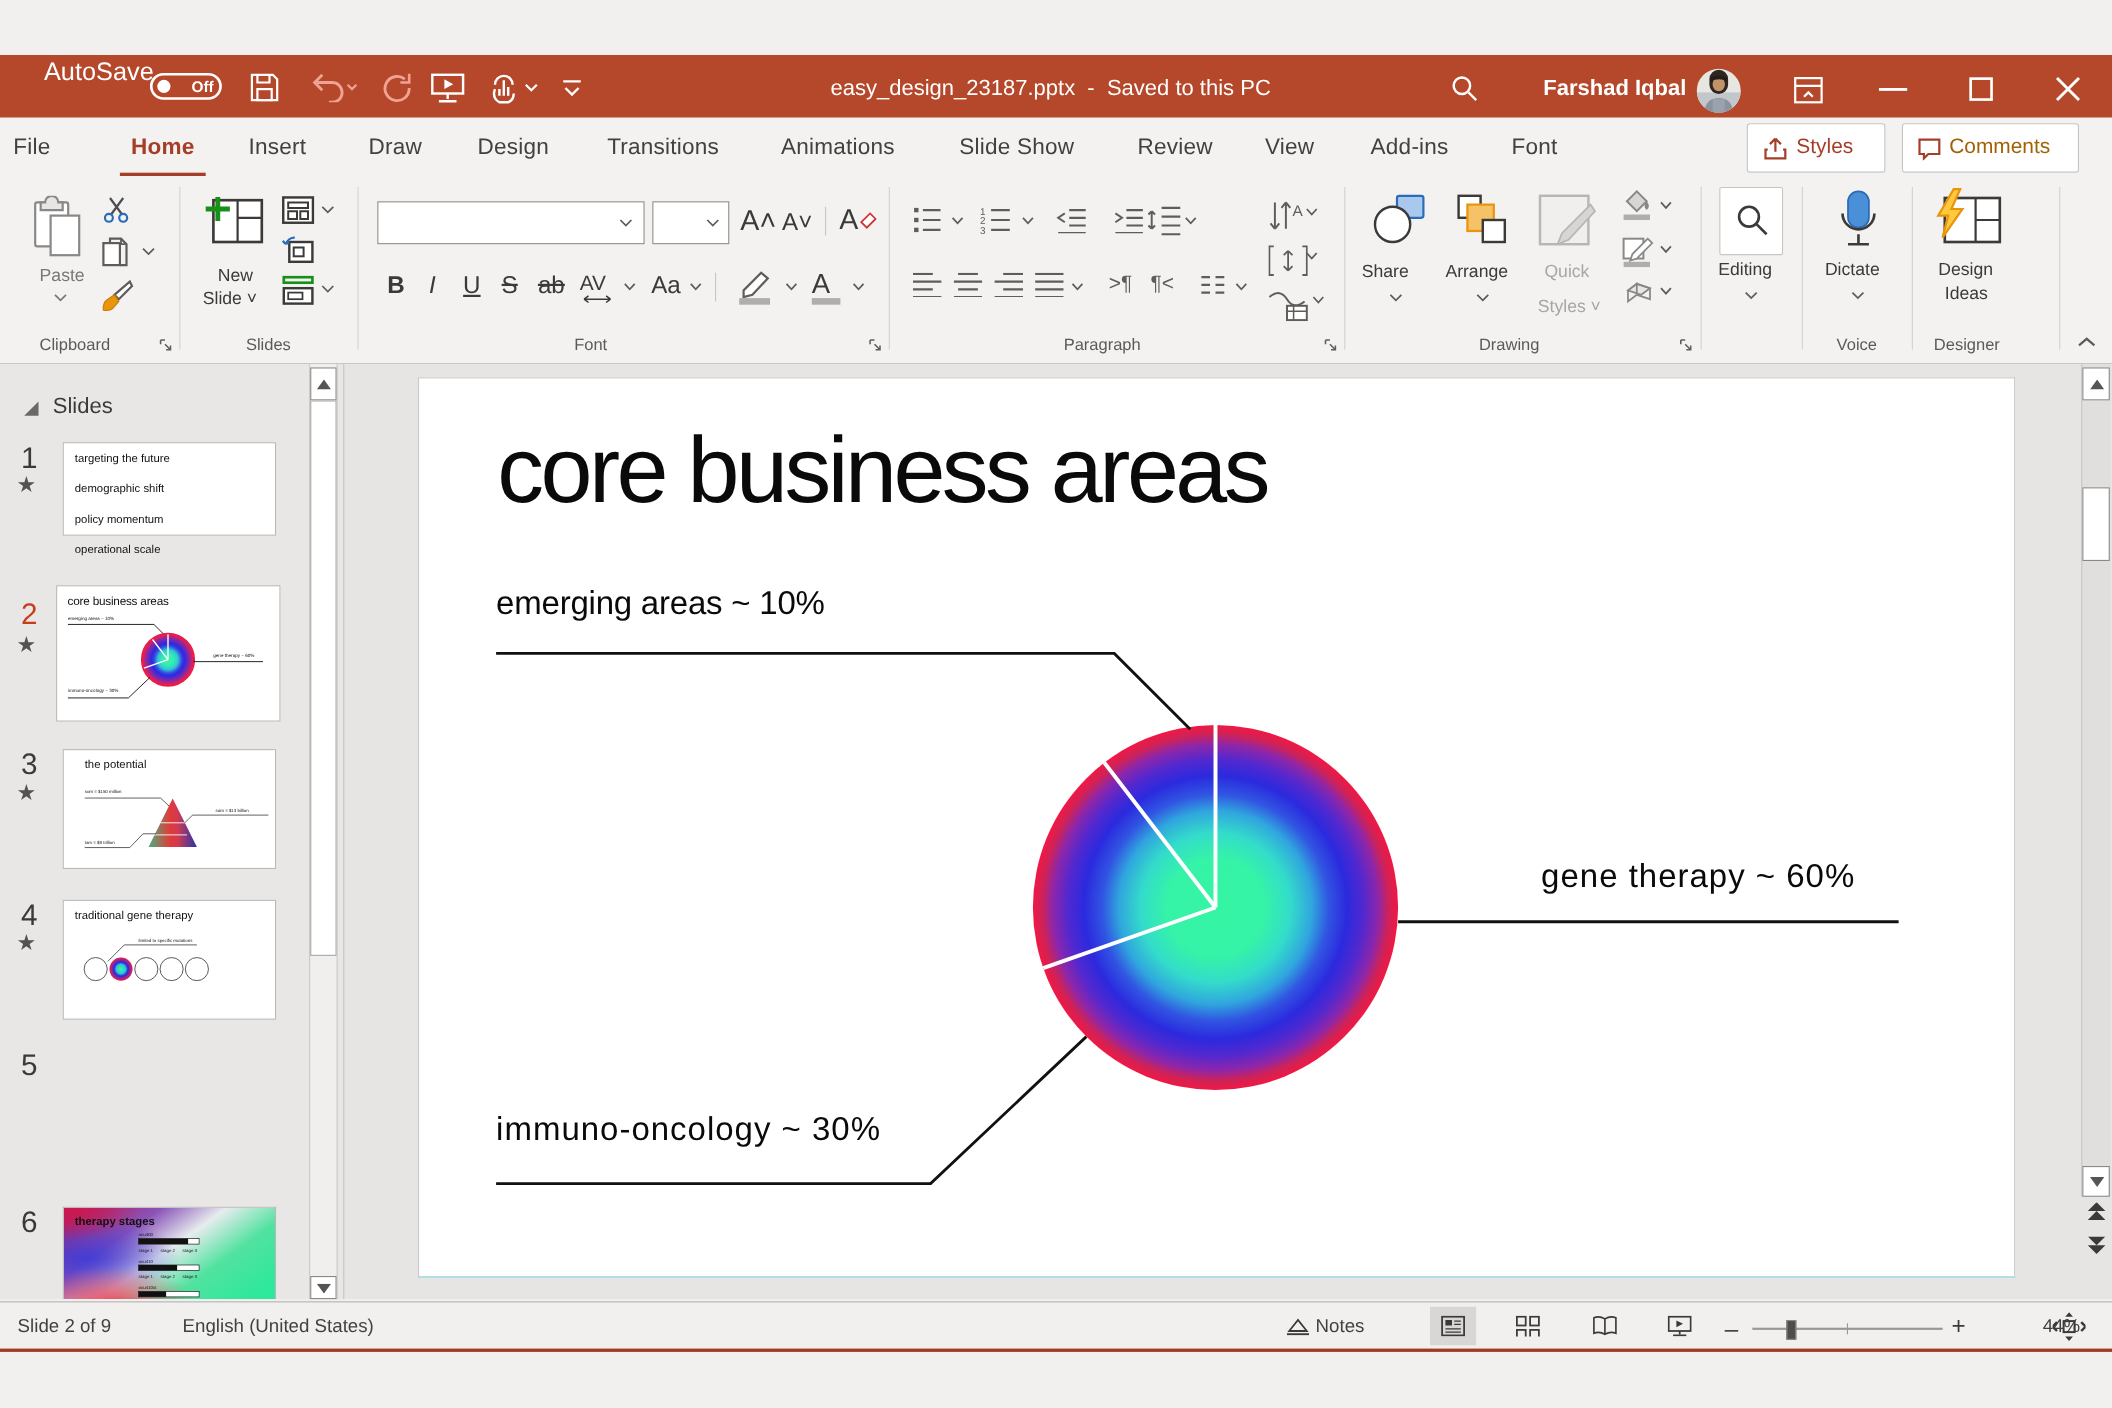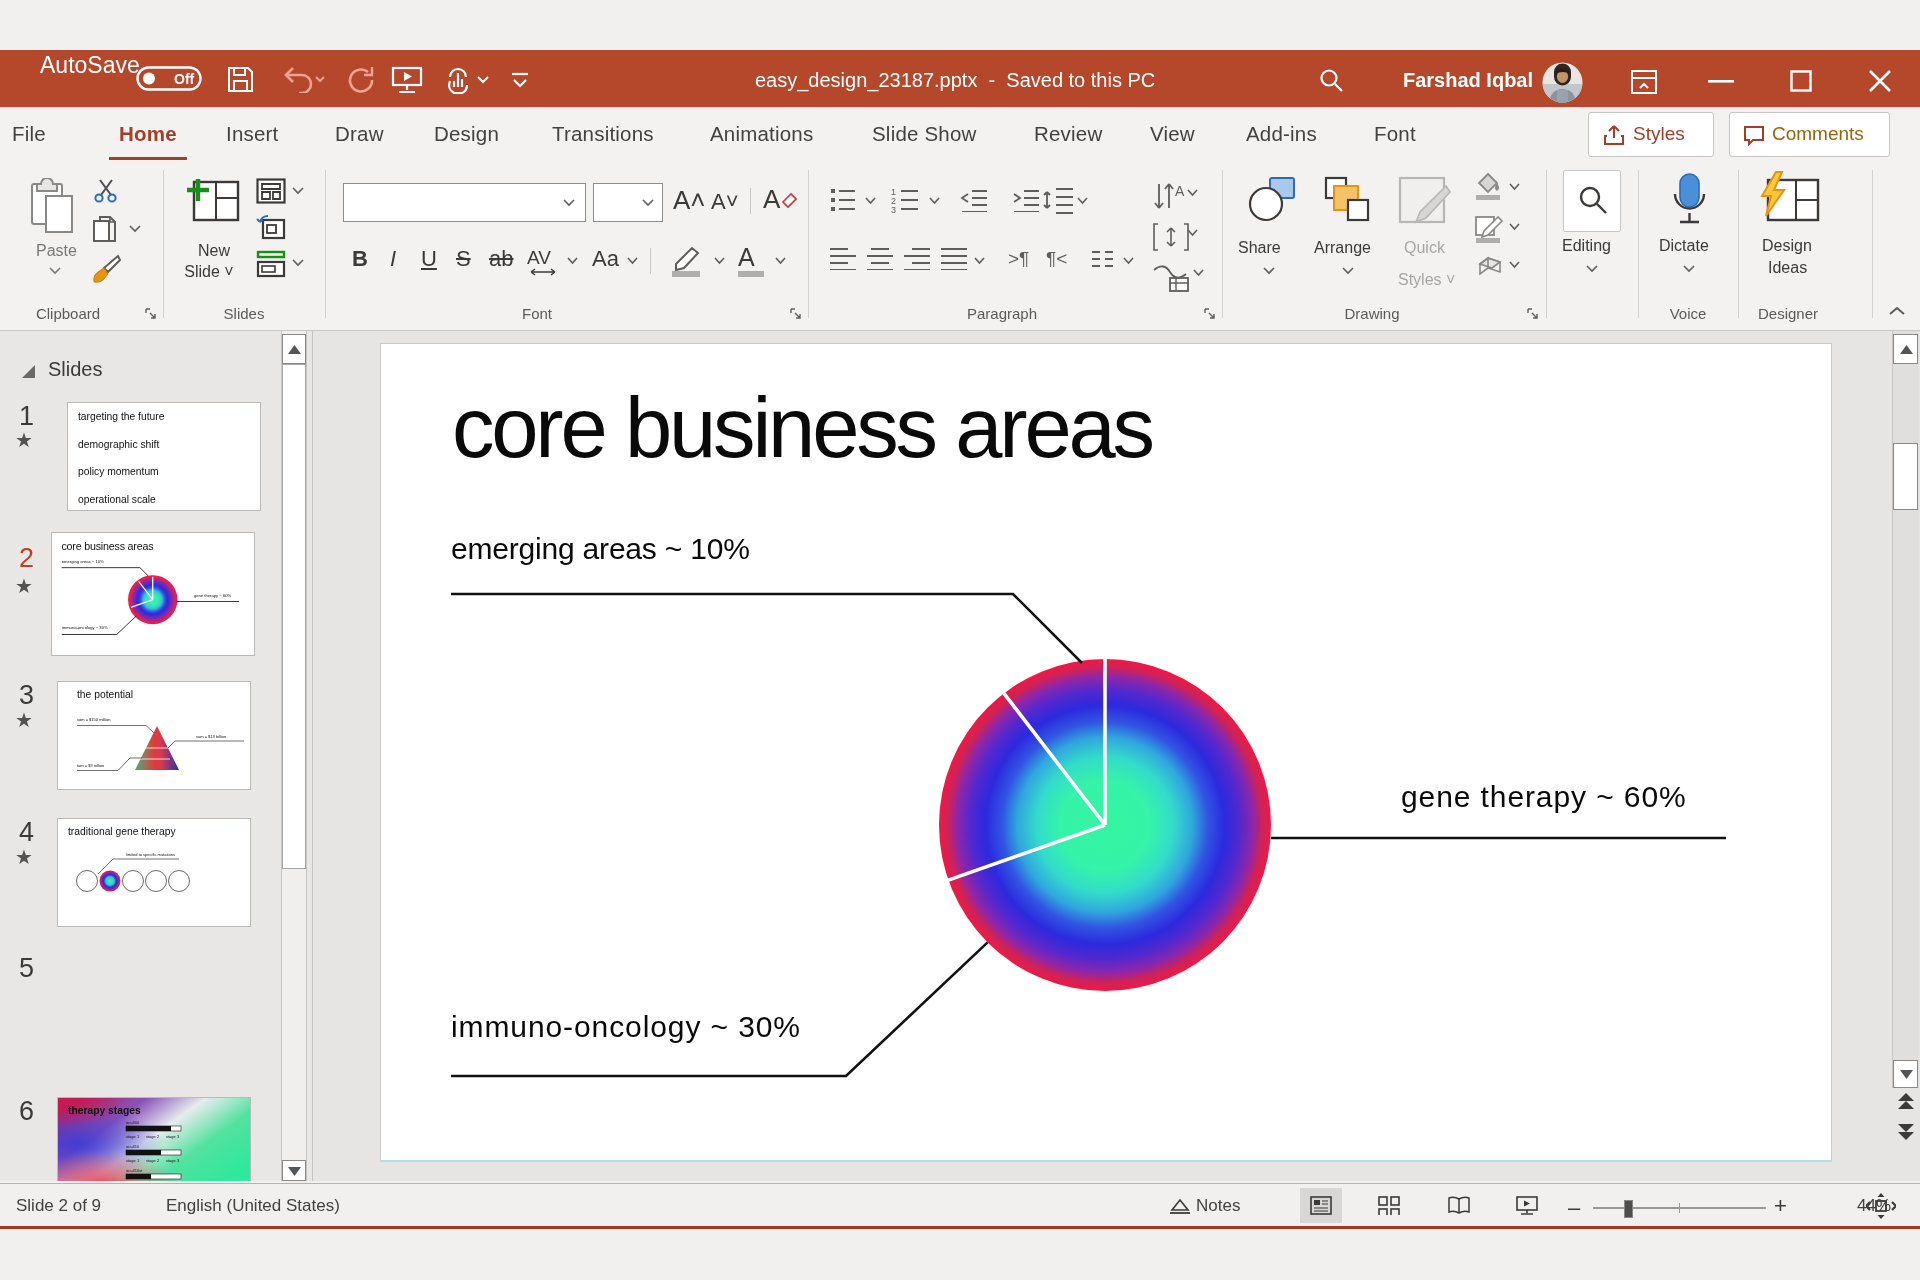--- a/index.html
+++ b/index.html
@@ -448,21 +448,21 @@
       </svg>
   </div>
 
   <div id="main">
     <div id="panel">
       <svg class="abs" style="left:21px; top:33px;" width="15" height="15" viewBox="0 0 15 15">
           <path d="M14 1 L14 14 L1 14 z" fill="#6b6967"></path>
         </svg>
       <div class="abs" style="left:48px; top:27px; font-size:20px; color:#3b3a39;">Slides</div>
 
-      <div class="thumb" style="left:67px; top:71px; width:194px; height:109px;">
+      <div class="thumb" style="left:57px; top:71px; width:194px; height:85px;">
         <svg width="192" height="107" viewBox="0 0 192 107">
           <text x="10" y="17" font-size="10.3" fill="#111" font-family="Liberation Sans">targeting the future</text>
           <text x="10" y="44.5" font-size="10.3" fill="#111" font-family="Liberation Sans">demographic shift</text>
           <text x="10" y="72" font-size="10.3" fill="#111" font-family="Liberation Sans">policy momentum</text>
           <text x="10" y="99.5" font-size="10.3" fill="#111" font-family="Liberation Sans">operational scale</text>
         </svg>
       </div>
       <div class="snum" style="left:19px; top:70px;">1</div>
       <div class="sstar" style="left:15px; top:97px;">★</div>
 

